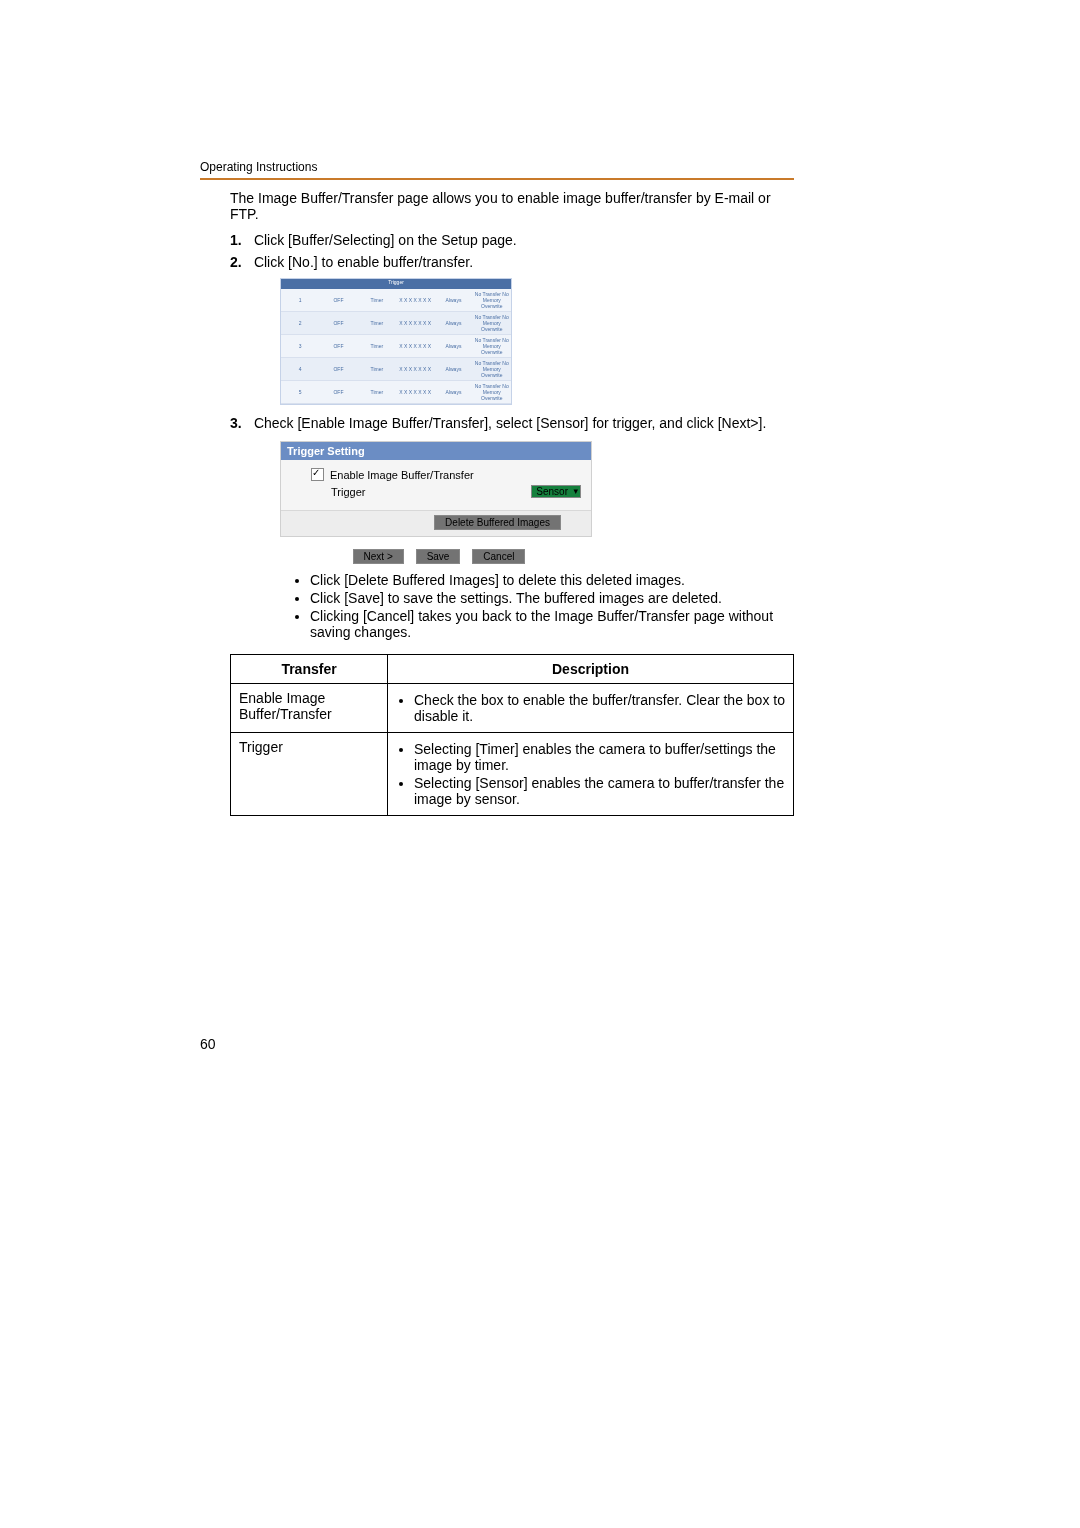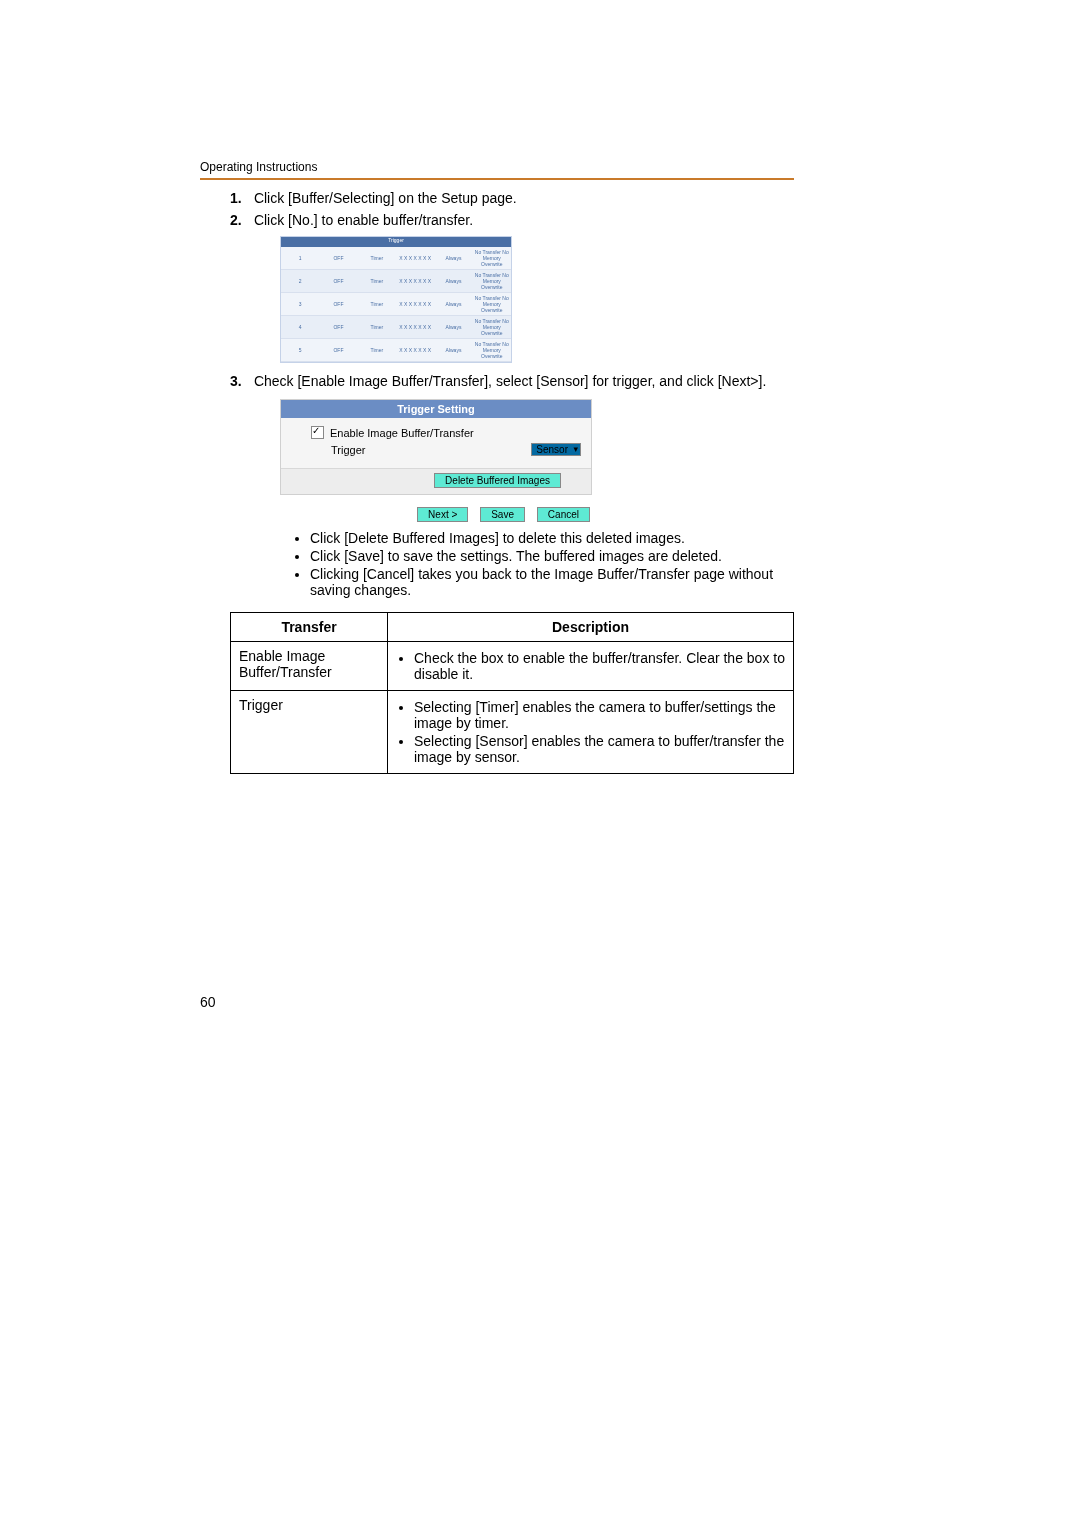--- a/index.html
+++ b/index.html
@@ -77,61 +77,60 @@
     width: 310px;
     border: 1px solid #d0d0d0;
     background: #f5f5f5;
     font-size: 11px;
   }
   .ts-header {
     background: #6b8dc4;
     color: #fff;
     font-weight: bold;
     padding: 3px 6px;
-    text-align: center;
   }
   .ts-body {
     padding: 4px 10px 8px 30px;
   }
   .ts-row {
     display: flex;
     align-items: center;
     margin: 4px 0;
   }
   .ts-row label { flex: 1; }
   .ts-row .checkbox {
     width: 11px; height: 11px; border: 1px solid #888; display: inline-block;
     margin-right: 6px; background: #fff; position: relative;
   }
   .ts-row .checkbox::after {
     content: "✓"; position: absolute; top: -2px; left: 0; font-size: 10px; color: #000;
   }
   .ts-select {
-    border: 1px solid #888; background: #0369a1; padding: 0 12px 0 4px;
+    border: 1px solid #888; background: #15803d; padding: 0 12px 0 4px;
     font-size: 10px; position: relative; display: inline-block;
   }
   .ts-select::after { content: "▾"; position: absolute; right: 2px; top: 0; font-size: 9px; }
   .ts-button-row {
     text-align: right;
     padding: 4px 30px 6px 0;
     border-top: 1px solid #d8d8d8;
     background: #ededed;
   }
   .ts-btn {
     display: inline-block;
     border: 1px solid #888;
-    background: #5eead4;
+    background: #737373;
     font-size: 10px;
     padding: 1px 10px;
     margin-left: 8px;
   }
   .ts-bottom {
     margin: 10px 0 0 50px;
     width: 310px;
-    text-align: right;
+    text-align: center;
   }
   .bullets {
     list-style: disc;
     padding-left: 80px;
     margin: 8px 0 14px 0;
     font-size: 14px;
   }
   .bullets li { margin: 2px 0; }
   table.settings {
     border-collapse: collapse;
@@ -156,20 +155,21 @@
     font-size: 14px;
     padding-left: 0;
   }
 </style>
 </head>
 <body>
 
 <div class="page">
   <div class="header-label">Operating Instructions</div>
   <hr class="orange-rule">
+  <p class="intro">The Image Buffer/Transfer page allows you to enable image buffer/transfer by E-mail or FTP.</p>
 
   <ol class="steps">
     <li>
       <span class="num">1.</span>
       <span>Click [Buffer/Selecting] on the Setup page.</span>
     </li>
     <li>
       <span class="num">2.</span>
       <span>Click [No.] to enable buffer/transfer.</span>
 

